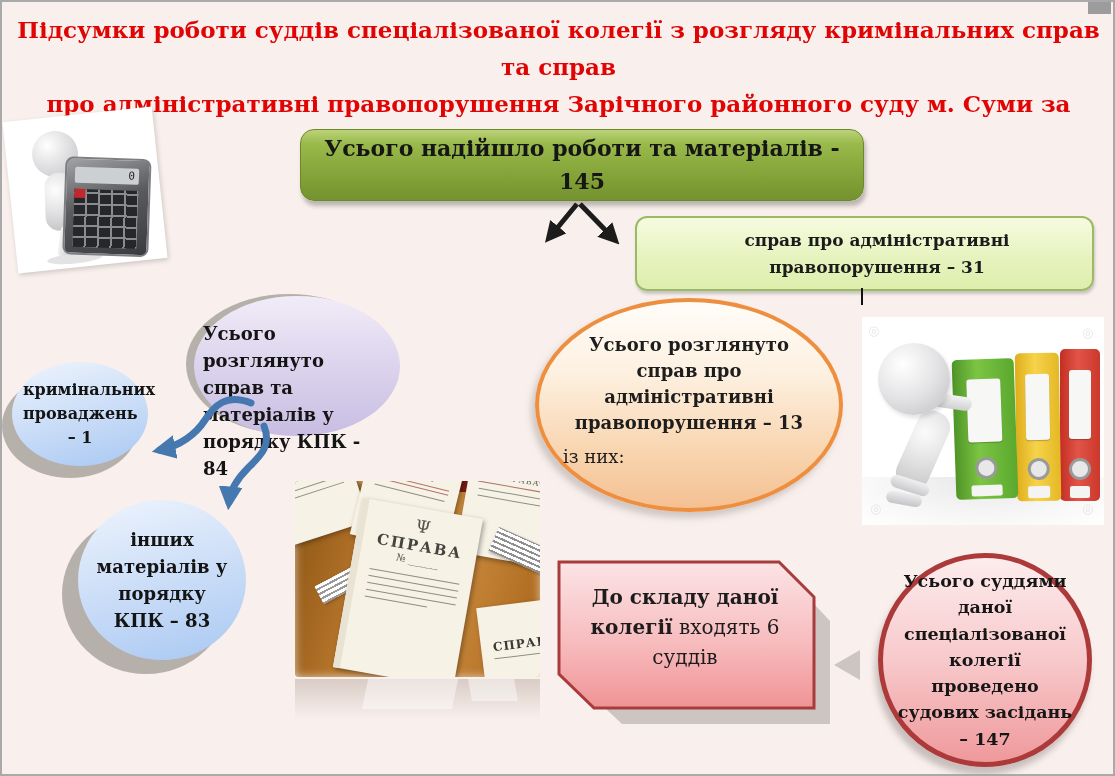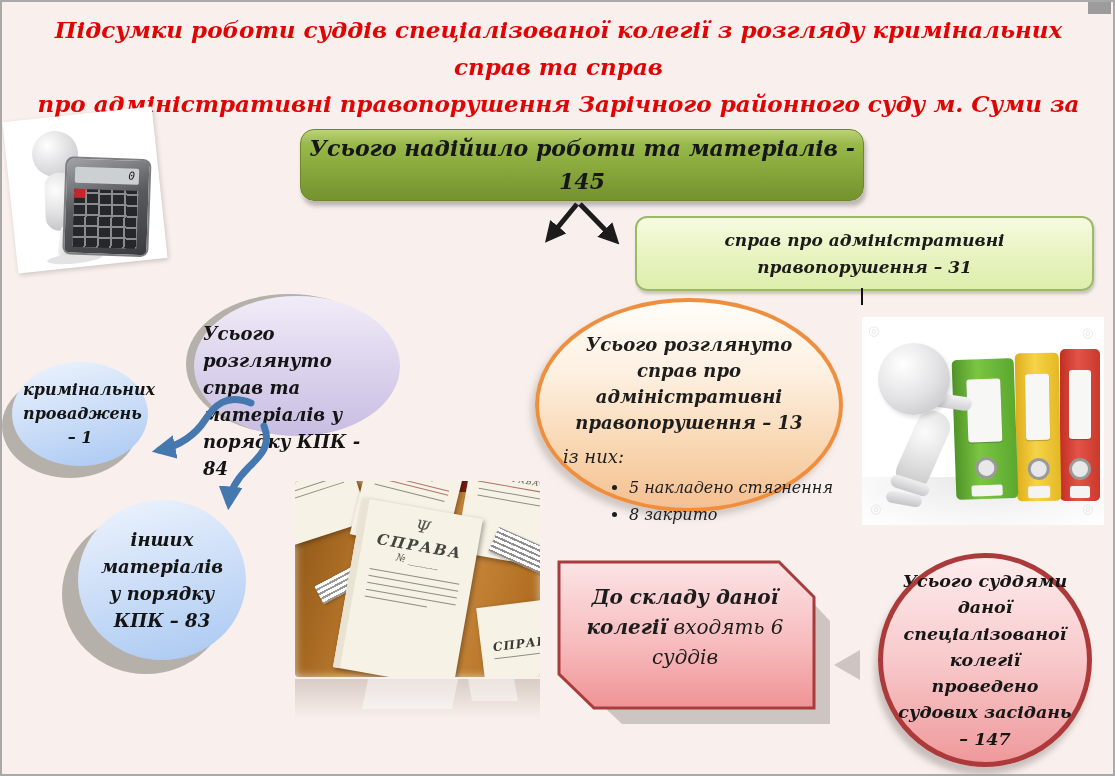--- a/index.html
+++ b/index.html
@@ -1,37 +1,37 @@
 <!DOCTYPE html>
 <html><head>
 <meta charset="utf-8">
 <style>
   html,body{margin:0;padding:0;background:#e8e8e8;}
   #page{position:relative;width:1115px;height:776px;background:#f9f0ed;
         border:2px solid #a9a9a9;box-sizing:border-box;overflow:hidden;
-        font-family:"DejaVu Serif","Liberation Serif",serif;font-style:italic;}
+        font-family:"DejaVu Serif","Liberation Serif",serif;}
   .abs{position:absolute;}
   
   .title{left:15px;top:10px;width:1083px;text-align:center;color:#e00505;font-weight:bold;}
   .title .t1{font-size:23px;line-height:1.6;}
   .title .t3{font-size:22px;color:#2b1d33;text-decoration:underline;margin-top:6px;display:inline-block;}
   .corner-mark{left:1086px;top:0;width:23px;height:12px;background:#9c9c9c;}
   
   .total-box{left:298px;top:127px;width:562px;height:70px;border-radius:14px;
      background:linear-gradient(180deg,#bcd37a 0%,#99b94a 20%,#7f9e35 75%,#74922e 100%);
      border:1px solid #6d882c;box-shadow:2px 5px 4px #bcb6b2;
      display:flex;flex-direction:column;align-items:center;justify-content:center;
      font-weight:bold;font-size:22px;color:#161616;line-height:1.5;}
   
   .lgbox{border-radius:12px;border:2px solid #9cb968;
      background:linear-gradient(180deg,#f6fbe0 0%,#e7f3bf 55%,#ddeeac 100%);
      box-shadow:1px 3px 3px #cac4c0;display:flex;align-items:center;justify-content:center;
      font-weight:bold;font-size:17px;color:#1b1b1b;text-align:center;line-height:1.55;}
   .crim-box{left:141px;top:217px;width:392px;height:67px;}
-  .adm-box{left:633px;top:214px;width:455px;height:71px;}
+  .adm-box{left:633px;top:214px;width:455px;height:71px;justify-content:flex-end;}
   
   .ell{border-radius:50%;}
   .shadow-ell{border-radius:50%;background:#aaa49f;opacity:.85;}
   .purple-ell{left:192px;top:294px;width:206px;height:140px;
      background:linear-gradient(180deg,#f1ecf8 0%,#ded6ee 45%,#c8bde2 100%);
      display:flex;justify-content:center;padding-top:24px;box-sizing:border-box;
      font-weight:bold;font-size:18px;color:#141414;line-height:1.5;}
   .purple-ell .inner{width:188px;}
   .blue-grad{background:linear-gradient(165deg,#eef4fd 0%,#cfe0f8 45%,#a9c8f2 100%);}
   .crim-ell{left:10px;top:360px;width:136px;height:104px;
@@ -187,24 +187,20 @@
     <div class="inner">кримінальних проваджень – 1</div>
   </div>
 
   <div class="abs ell blue-grad other-ell">
     <div class="inner">інших матеріалів у порядку КПК – 83</div>
   </div>
 
   <div class="abs ell orange-ell">
     <div class="head">Усього розглянуто справ про адміністративні правопорушення – 13</div>
     <div class="intro">із них:</div>
-    <ul>
-      <li>5 накладено стягнення</li>
-      <li>8 закрито</li>
-    </ul>
   </div>
 
   <div class="abs binders">
     <div class="abs bn-floor"></div>
     <span class="abs bn-wm" style="left:6px;top:6px;">◎</span>
     <span class="abs bn-wm" style="left:220px;top:8px;">◎</span>
     <span class="abs bn-wm" style="left:8px;top:184px;">◎</span>
     <span class="abs bn-wm" style="left:220px;top:184px;">◎</span>
     <div class="abs binder bn-red">
       <div class="bn-label"></div>

